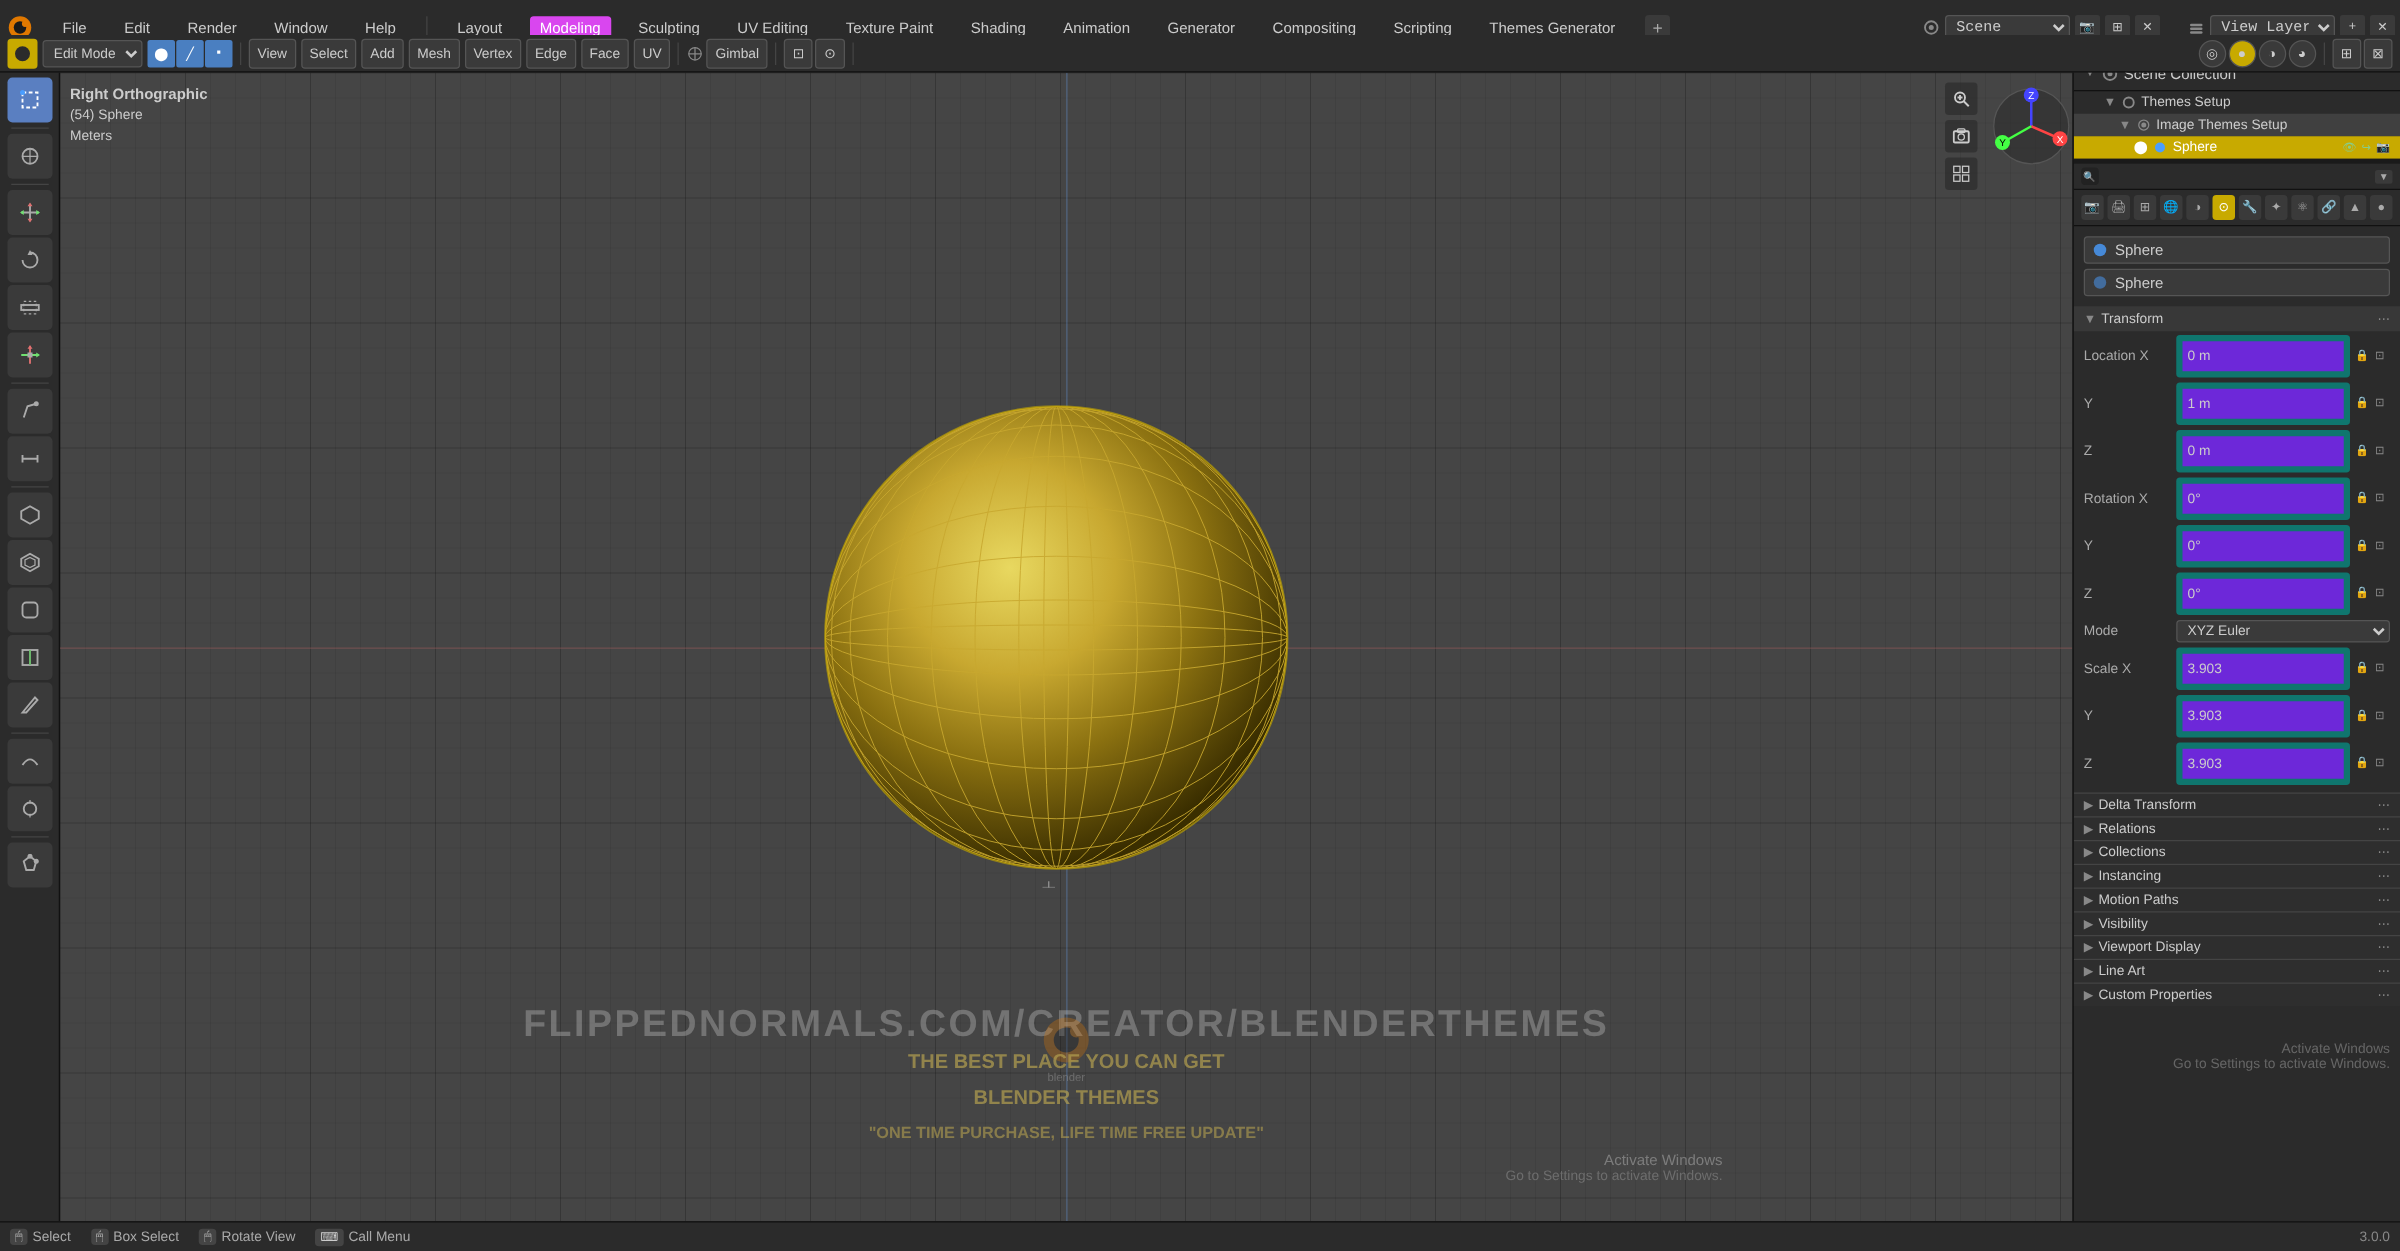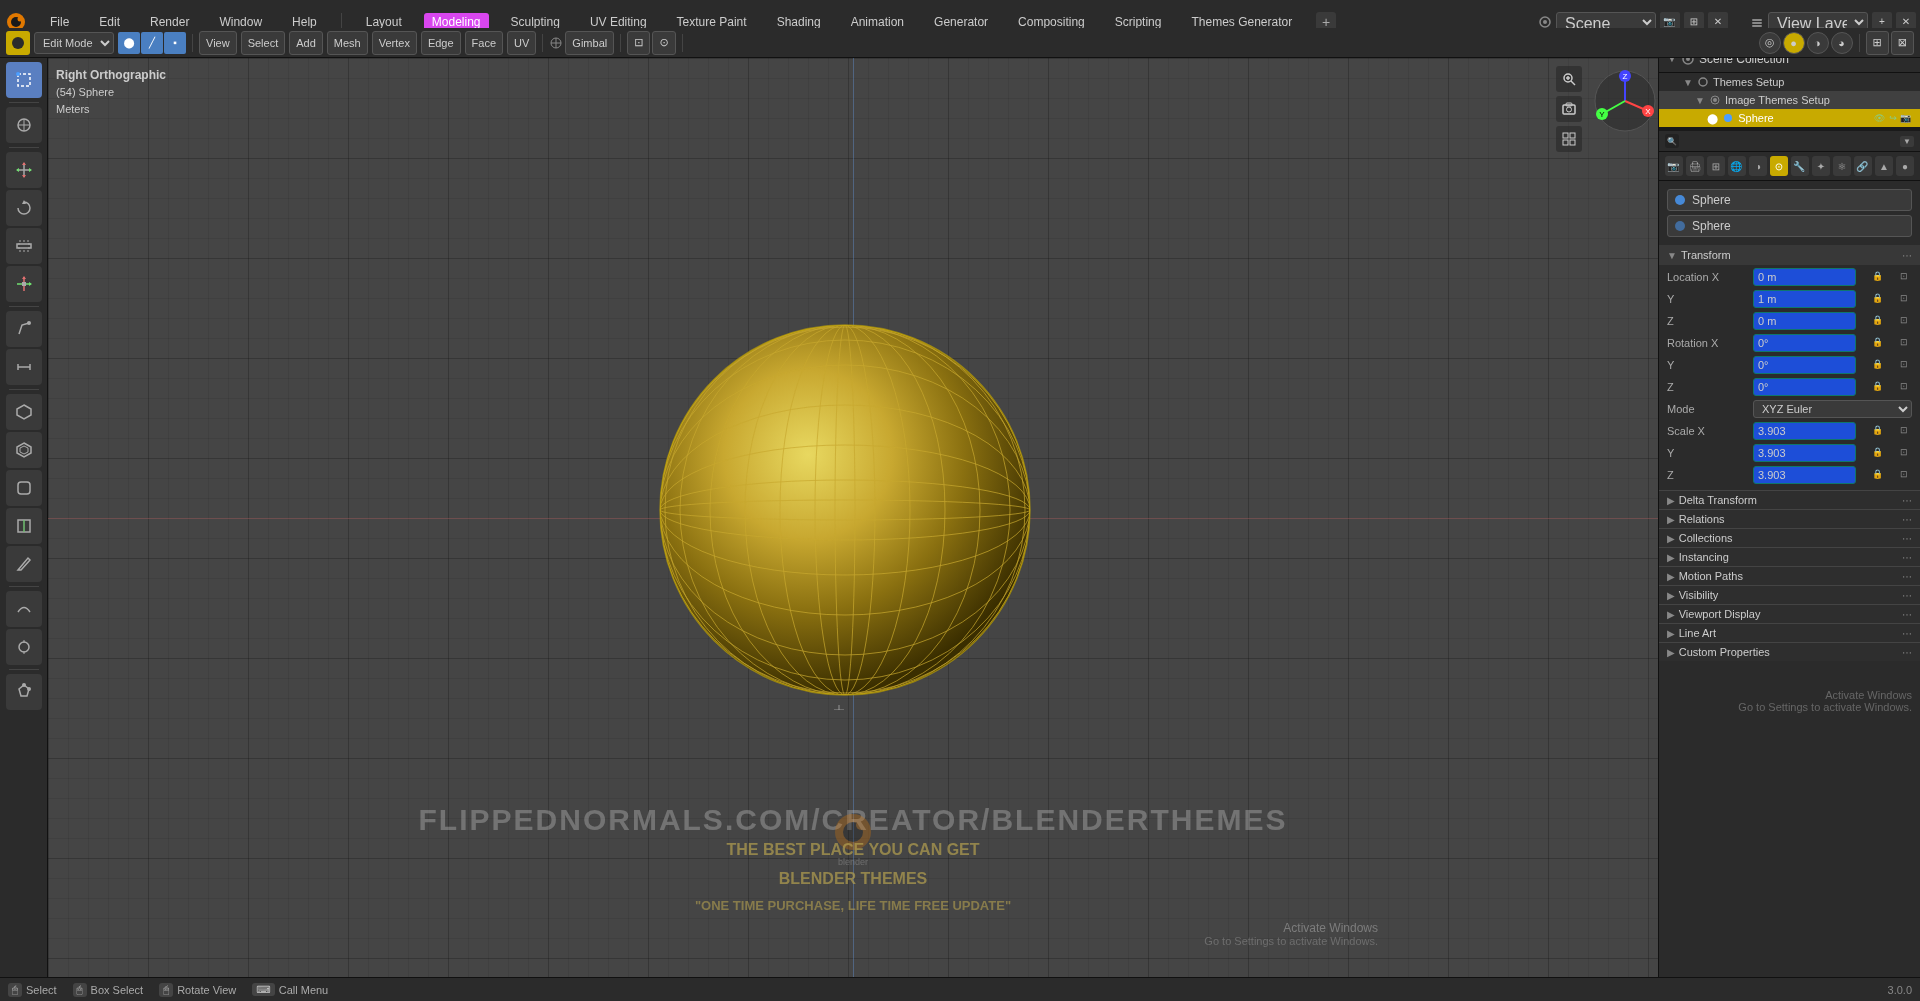--- a/index.html
+++ b/index.html
@@ -250,37 +250,37 @@
       display: flex;
       align-items: center;
       gap: 4px;
       margin-bottom: 1px;
       cursor: pointer;
     }
     .prop-row {
       display: flex;
       align-items: center;
       padding: 2px 8px;
-      gap: 16px;
+      gap: 4px;
       font-size: 11px;
     }
     .prop-label {
       color: #aaa;
       flex: 0 0 70px;
       font-size: 11px;
     }
     .prop-value {
       flex: 1;
-      background: #1d4ed8;
-      border: 1px solid #0f766e;
+      background: #6d28d9;
+      border: 5px solid #0f766e;
       border-radius: 3px;
       color: #ccc;
       font-size: 11px;
       padding: 1px 4px;
-      height: 18px;
+      height: 34px;
       display: flex; align-items: center;
     }
     .prop-select {
       flex: 1;
       background: #3a3a3a;
       border: 1px solid #555;
       border-radius: 3px;
       color: #ccc;
       font-size: 11px;
       padding: 1px 4px;
@@ -406,24 +406,25 @@
       cursor: pointer;
       color: #ddd;
       font-size: 12px;
     }
 
     .scene-select {
       background: #3a3a3a;
       border: 1px solid #555;
       border-radius: 3px;
       color: #ccc;
-      font-size: 16px;
+      font-size: 12px;
       padding: 1px 4px;
       height: 20px;
       width: 100px;
+      font-family: Liberation Mono, monospace;
     }
 
     
     .blender-top-logo {
       display: flex; align-items: center; justify-content: center;
       width: 24px; height: 24px;
     }
   </style>
 </head>
 <body>

